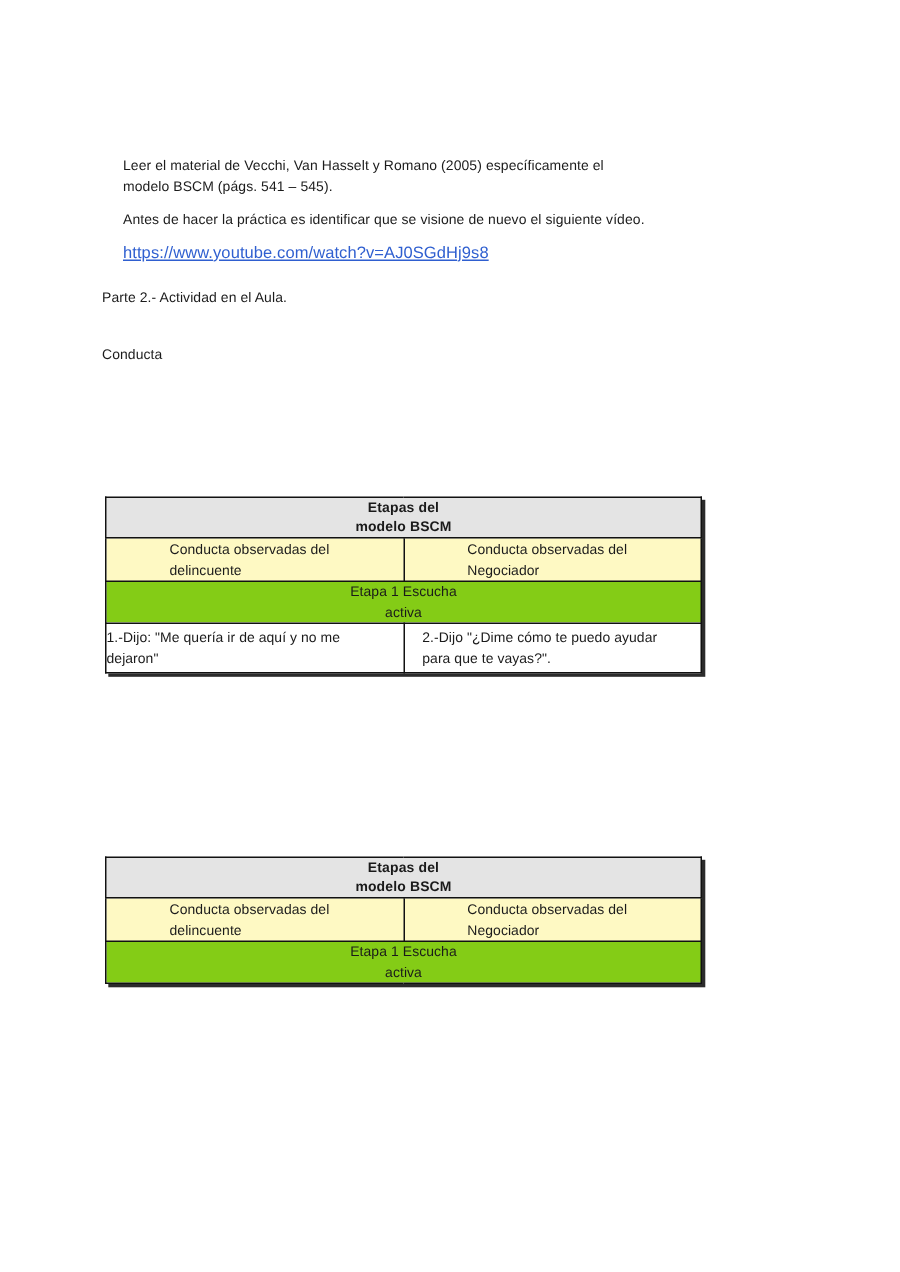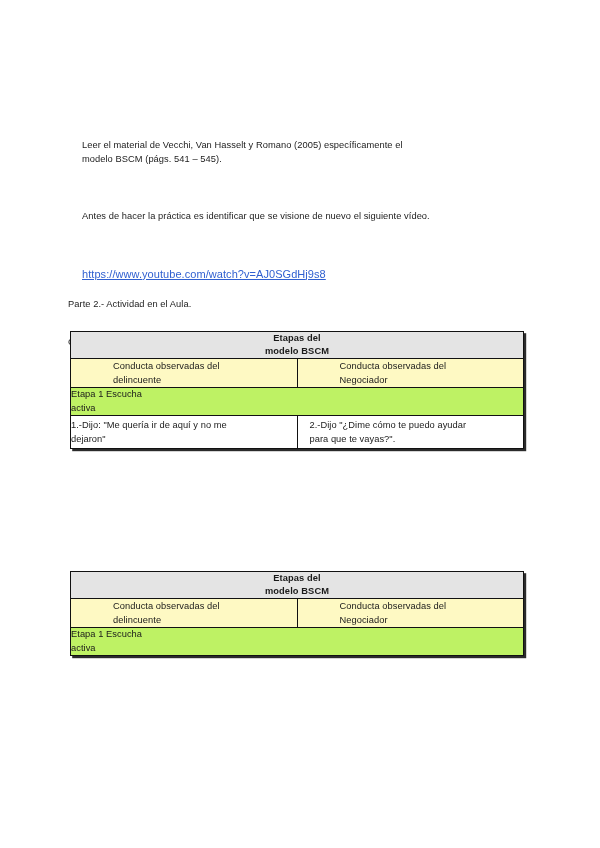--- a/index.html
+++ b/index.html
@@ -39,21 +39,20 @@
     line-height: 13.6px;
     color: #1b1b1b;
     margin: 0;
     letter-spacing: 0.06px;
   }
   .para.level0 {
     margin-left: 0;
   }
   .para.level1 {
     margin-left: 14px;
-    margin-top: 35px;
   }
   .gap-sm { height: 9px; }
   .gap-md { height: 12px; }
   .gap-lg { height: 16px; }
 
   .link {
     color: #2f5fd0;
     text-decoration: underline;
     font-size: 11px;
     line-height: 13.6px;
@@ -66,43 +65,43 @@
   .tbl-wrap {
     position: absolute;
     left: 70px;
     width: 454px;
   }
   .tbl-wrap.first { top: 331px; }
   .tbl-wrap.second { top: 571px; }
 
   .tbl {
     border-collapse: collapse;
-    width: 454px;
+    width: 398px;
     table-layout: fixed;
     background: #ffffff;
     box-shadow: 2.2px 2.2px 0 0 #2b2b2b;
   }
   .tbl td {
     border: 1.3px solid #111111;
     padding: 0;
     vertical-align: middle;
   }
 
   .cell-head {
     background: #e4e4e4;
     text-align: center;
     font-weight: bold;
     font-size: 9.3px;
     line-height: 13.2px;
     padding: 8px 4px 9px 4px;
     letter-spacing: 0.1px;
   }
   .cell-stage {
-    background: #bef264;
-    text-align: left;
+    background: #84cc16;
+    text-align: center;
     font-weight: normal;
     font-size: 9.3px;
     line-height: 13.2px;
     padding: 10px 4px 11px 4px;
     letter-spacing: 0.05px;
   }
   .cell-col {
     background: #fef9c3;
     font-size: 9.3px;
     line-height: 14px;

